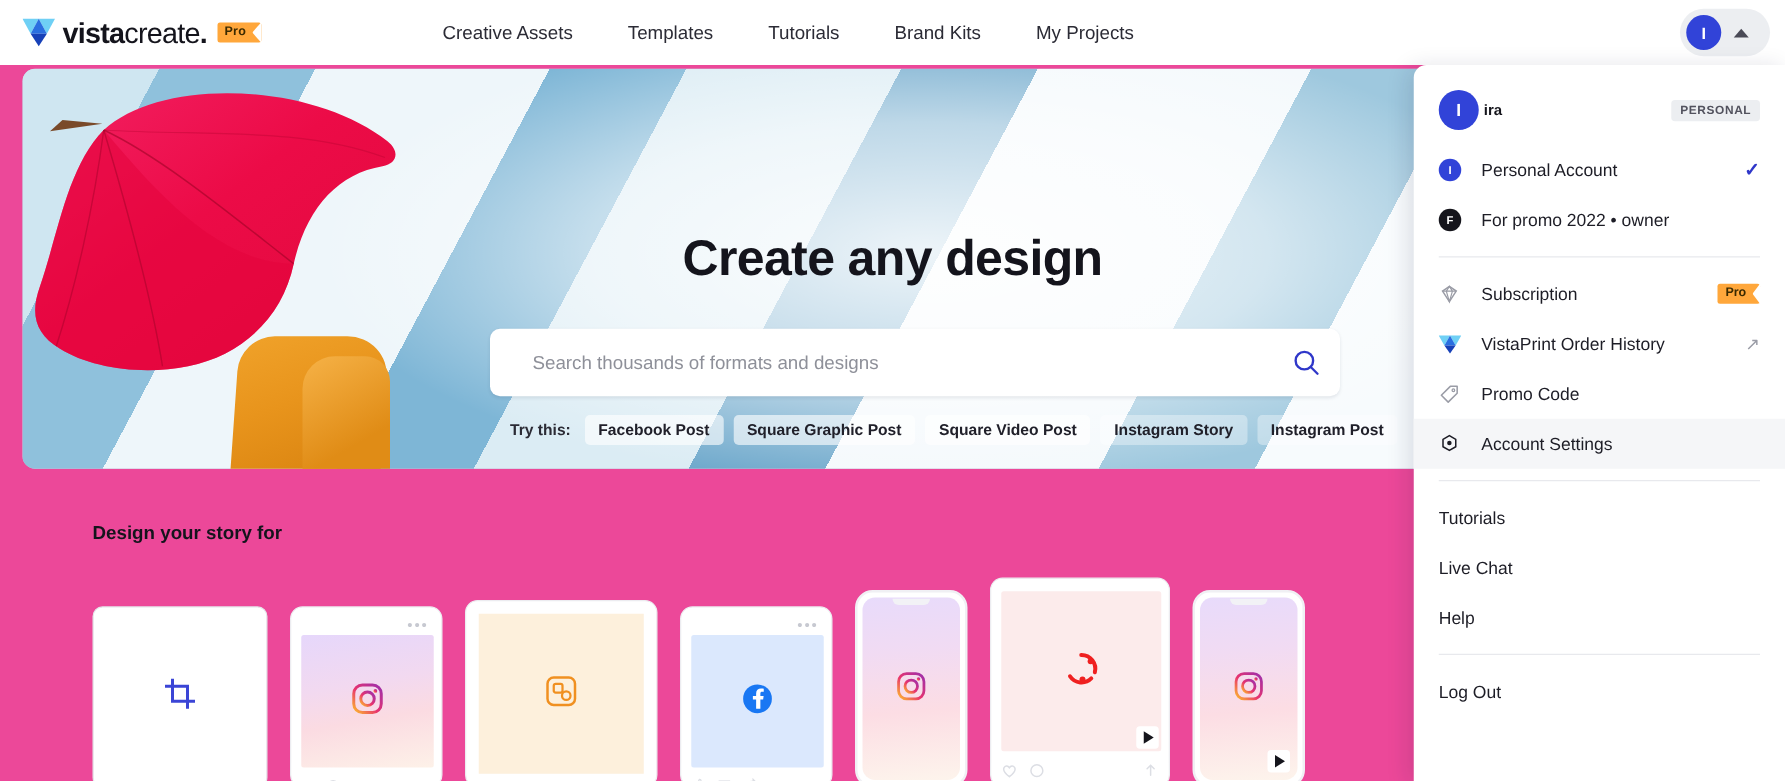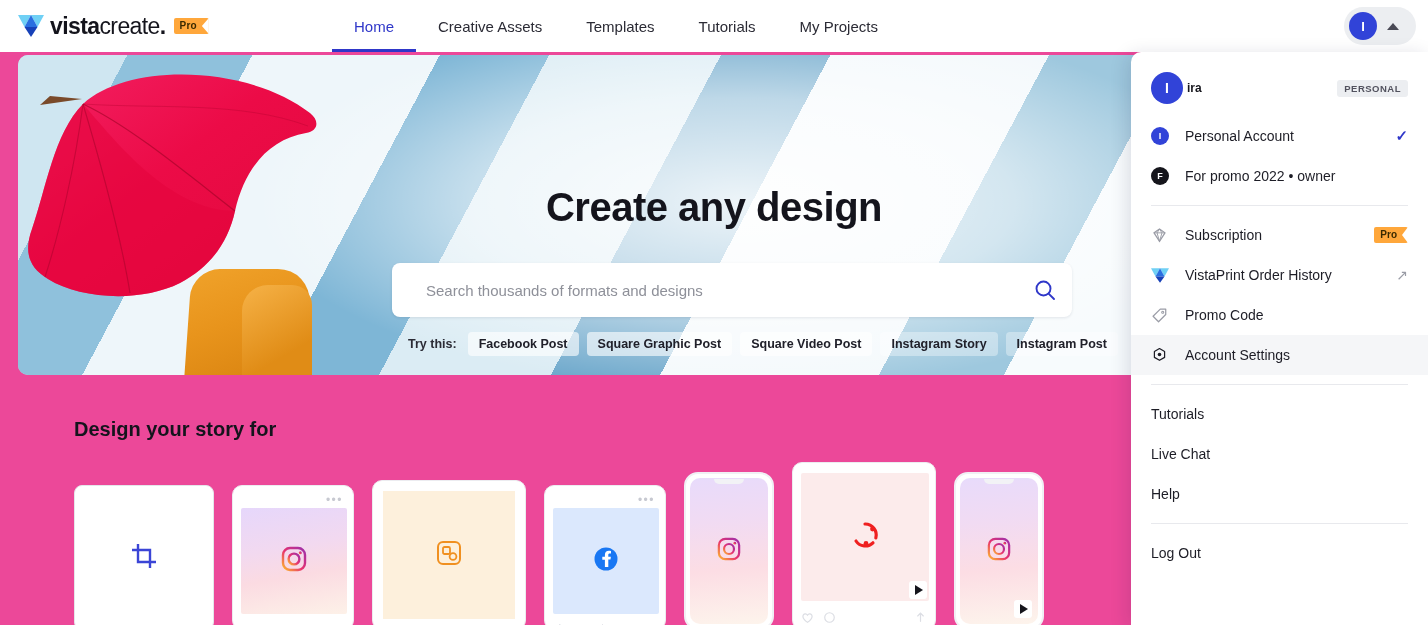--- a/index.html
+++ b/index.html
@@ -131,21 +131,21 @@
   .chip {
     background: rgba(255,255,255,0.62);
     border-radius:4px; padding:5px 11px;
     font-size:12.5px; font-weight:700; color:#20202a; cursor:pointer;
     white-space:nowrap;
   }
   .chip.dim { background: rgba(255,255,255,0.36); }
 
   
   .section-title {
-    position:absolute; left:74px; top:418px; font-size:20px; font-weight:700; color:#14141c;
+    position:absolute; left:74px; top:418px; font-size:15px; font-weight:700; color:#14141c;
   }
 
   .cards { position:absolute; left:74px; top:470px; display:flex; align-items:flex-end; height:160px; }
 
   .card-blank {
     width:140px; height:145px; margin-top:33px; border:1px solid #e4e6ea; border-radius:8px;
     background:#fff; display:flex; align-items:center; justify-content:center; cursor:pointer;
   }
   .spacer { width:18px; }
 
@@ -243,31 +243,31 @@
           <polygon points="13,1 26,1 19.5,13" fill="#6fd0f5"></polygon>
           <polygon points="6.5,13 19.5,13 13,1" fill="#2a6fe0"></polygon>
           <polygon points="6.5,13 19.5,13 13,23" fill="#1741b8"></polygon>
         </svg>
       </span>
       <span class="logo-text"><span>vista</span><span class="thin">create</span><span class="logo-dot">.</span></span>
       <span class="pro-ribbon">Pro</span>
     </div>
 
     <div class="nav">
-      <div class="nav-item active">
-          <span>Home</span>
-        </div>
       <div class="nav-item">
           <span>Creative Assets</span>
         </div>
       <div class="nav-item">
           <span>Templates</span>
         </div>
       <div class="nav-item">
           <span>Tutorials</span>
+        </div>
+      <div class="nav-item">
+          <span>Brand Kits</span>
         </div>
       <div class="nav-item">
           <span>My Projects</span>
         </div>
     </div>
 
     <div class="avatar-btn">
       <div class="avatar-circle">I</div>
       <div class="caret-up"></div>
     </div>

